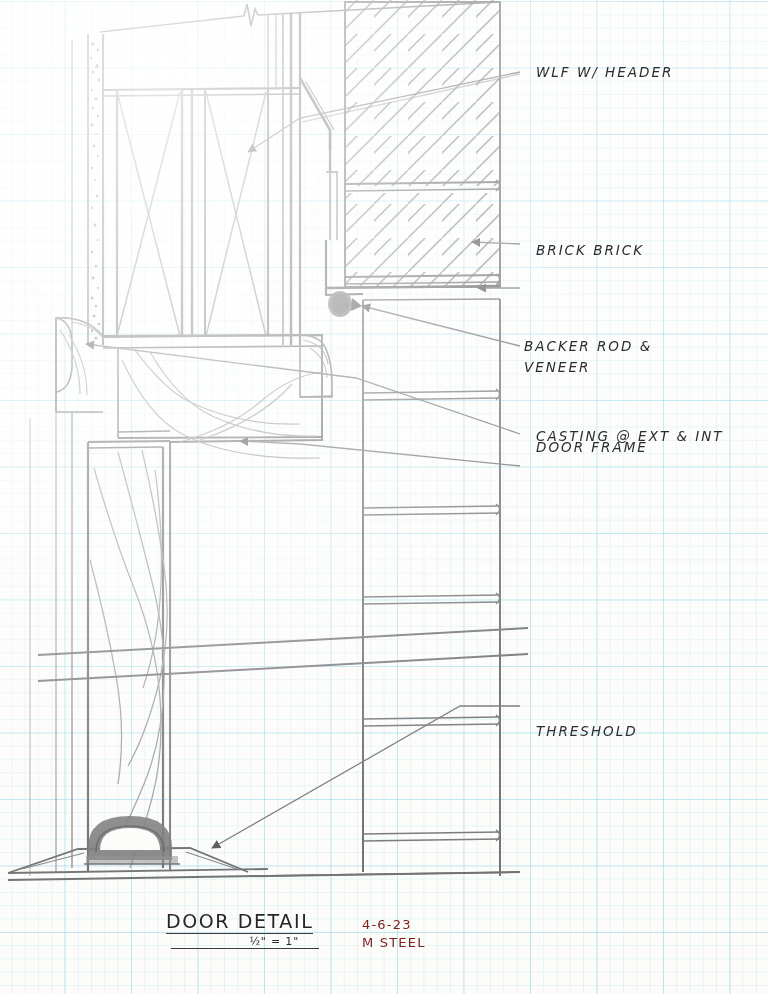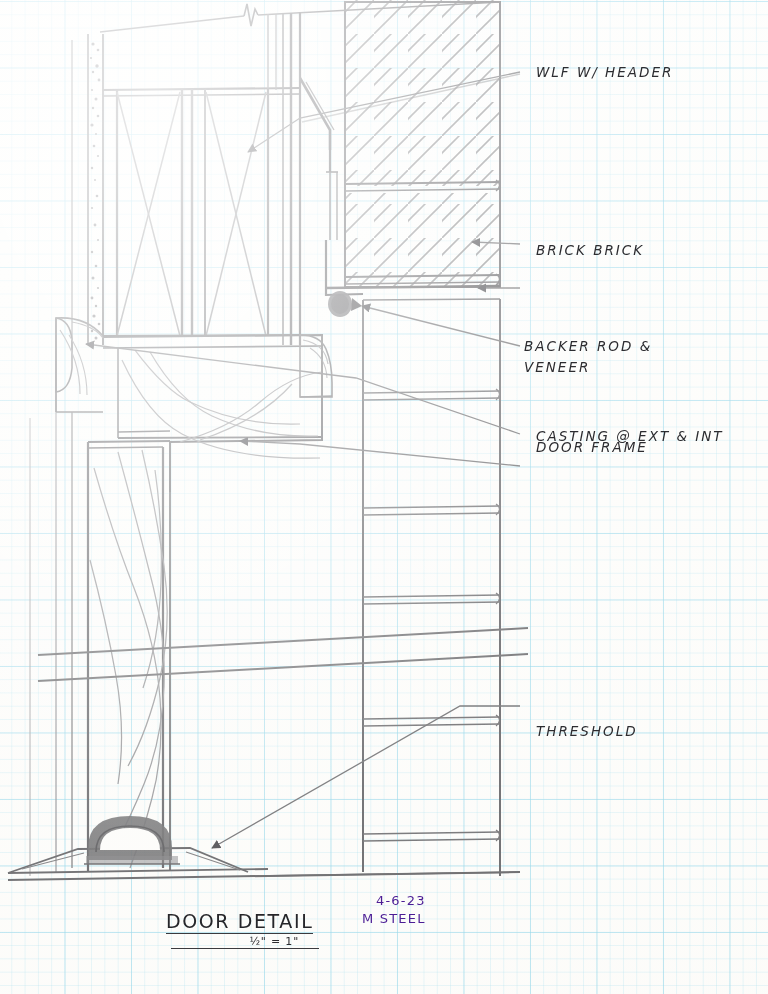--- a/index.html
+++ b/index.html
@@ -77,26 +77,25 @@
     text-align: right;
     padding-right: 20px;
     border-bottom: 1.5px solid #3a3a3e;
     margin-top: 1px;
     width: 128px;
     margin-left: 5px;
   }
   #sig-block {
     position: absolute;
     left: 362px;
-    top: 892px;
+    top: 916px;
     font-size: 13px;
     letter-spacing: 1.2px;
-    color: #4c1d95;
+    color: #7f1d1d;
     line-height: 1.35;
-    text-align: right;
   }
   #sig-block span { display: block; }
 </style>
 </head>
 <body>
 
 <div id="sheet">
 
   <div id="grid"></div>
 

